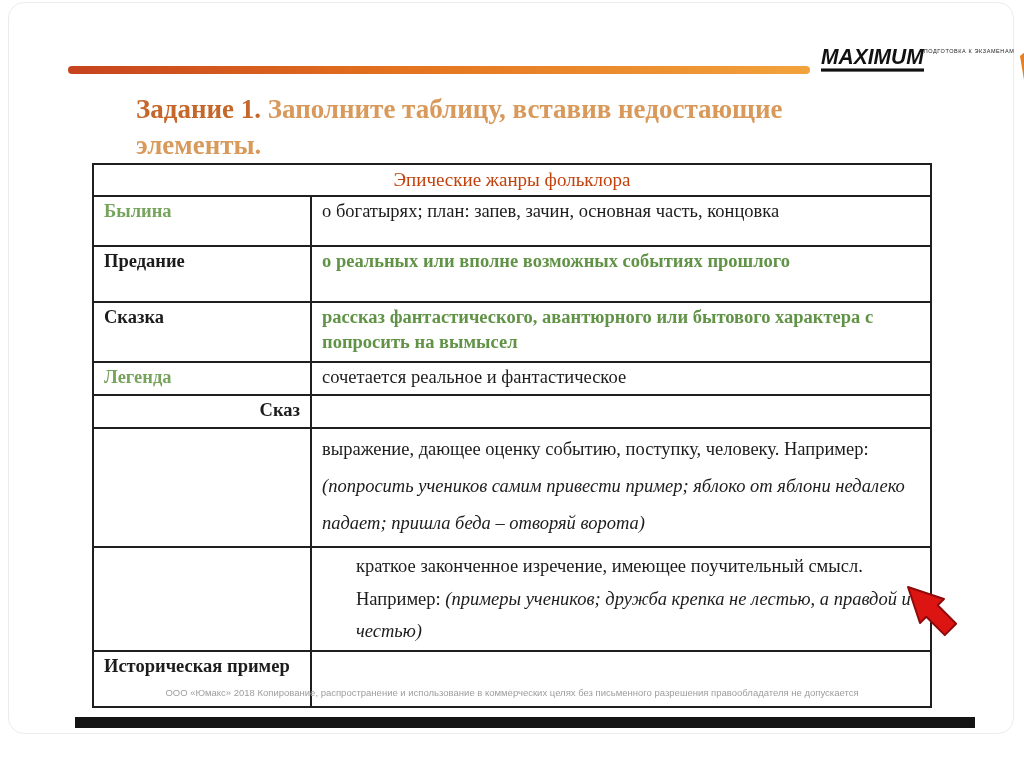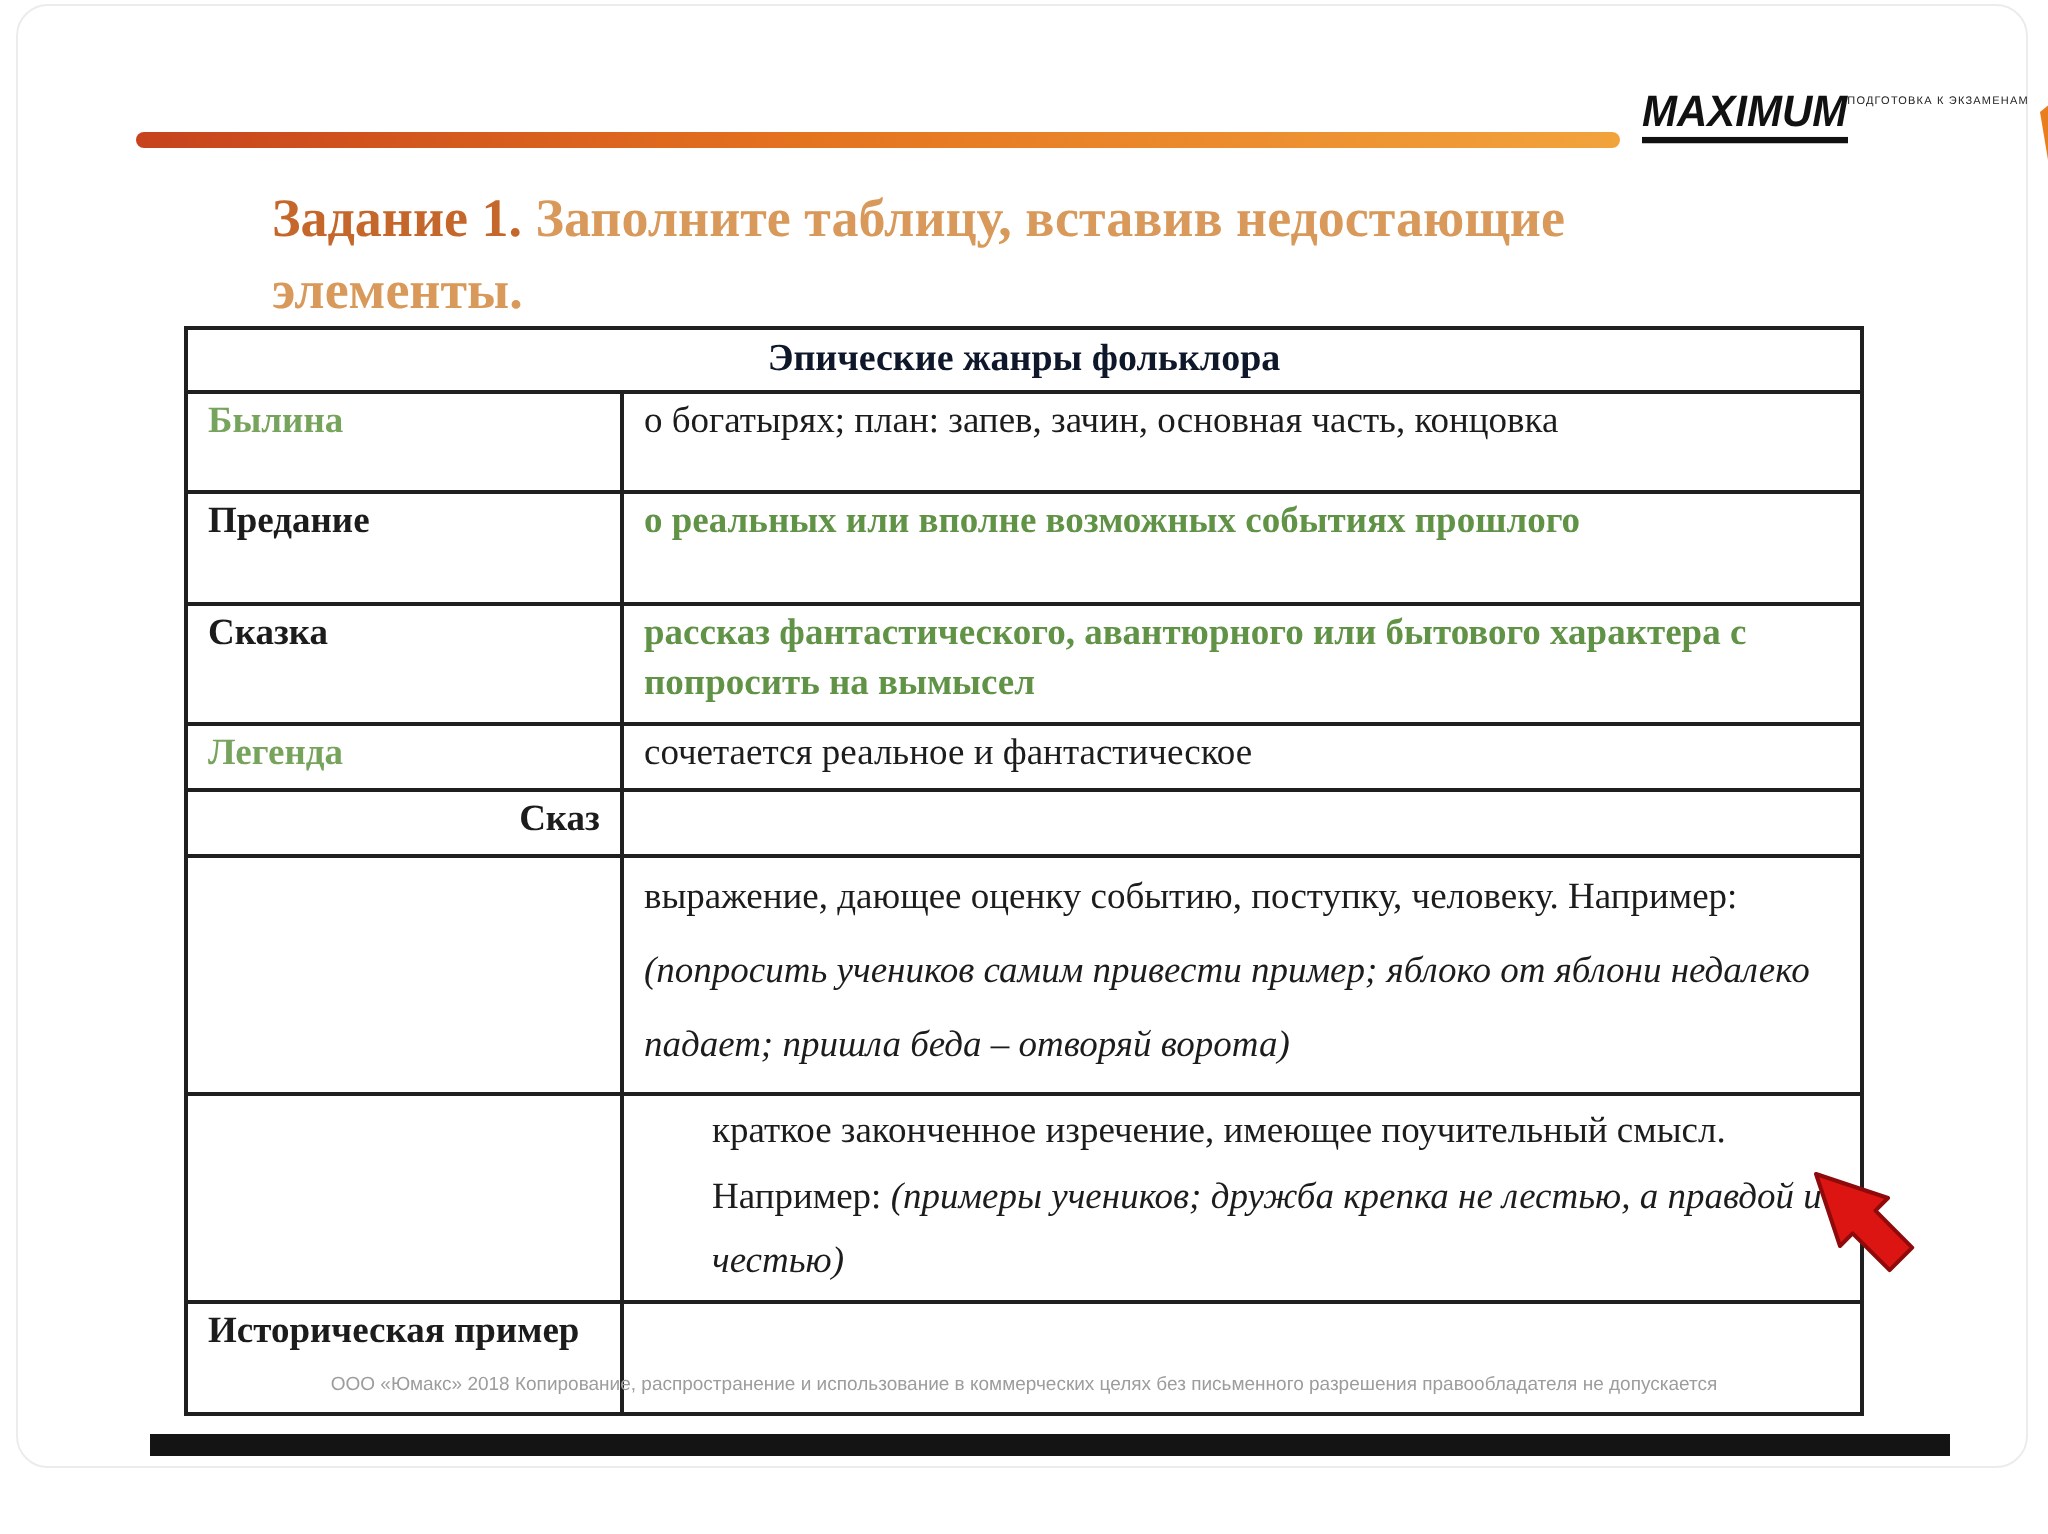--- a/index.html
+++ b/index.html
@@ -41,22 +41,22 @@
     position:absolute;left:92px;top:163px;width:840px;
     border-collapse:collapse;table-layout:fixed;
     font-size:18.5px;color:#1c1c1c;
   }
   table.genres th, table.genres td{
     border:2px solid #1f1f1f;vertical-align:top;
     padding:2px 10px;line-height:1.35;
   }
   table.genres col.c-term{width:218px;}
   th.tbl-header{
-    height:24px;text-align:center;color:#0f172a;font-size:19px;
-    font-weight:bold;padding:1px;line-height:1.2;vertical-align:middle;
+    height:24px;text-align:center;color:#c2410c;font-size:19px;
+    font-weight:normal;padding:1px;line-height:1.2;vertical-align:middle;
   }
   td.term{font-weight:bold;}
   .green-term{color:#77a45c;}
   .green-def{color:#619347;font-weight:bold;}
   tr.r1 td{height:44px;}
   tr.r2 td{height:50px;border-radius:23px;}
   tr.r3 td{height:54px;}
   tr.r4 td{height:27px;}
   tr.r5 td{height:27px;text-align:right;}
   tr.r6 td{height:113px;}

